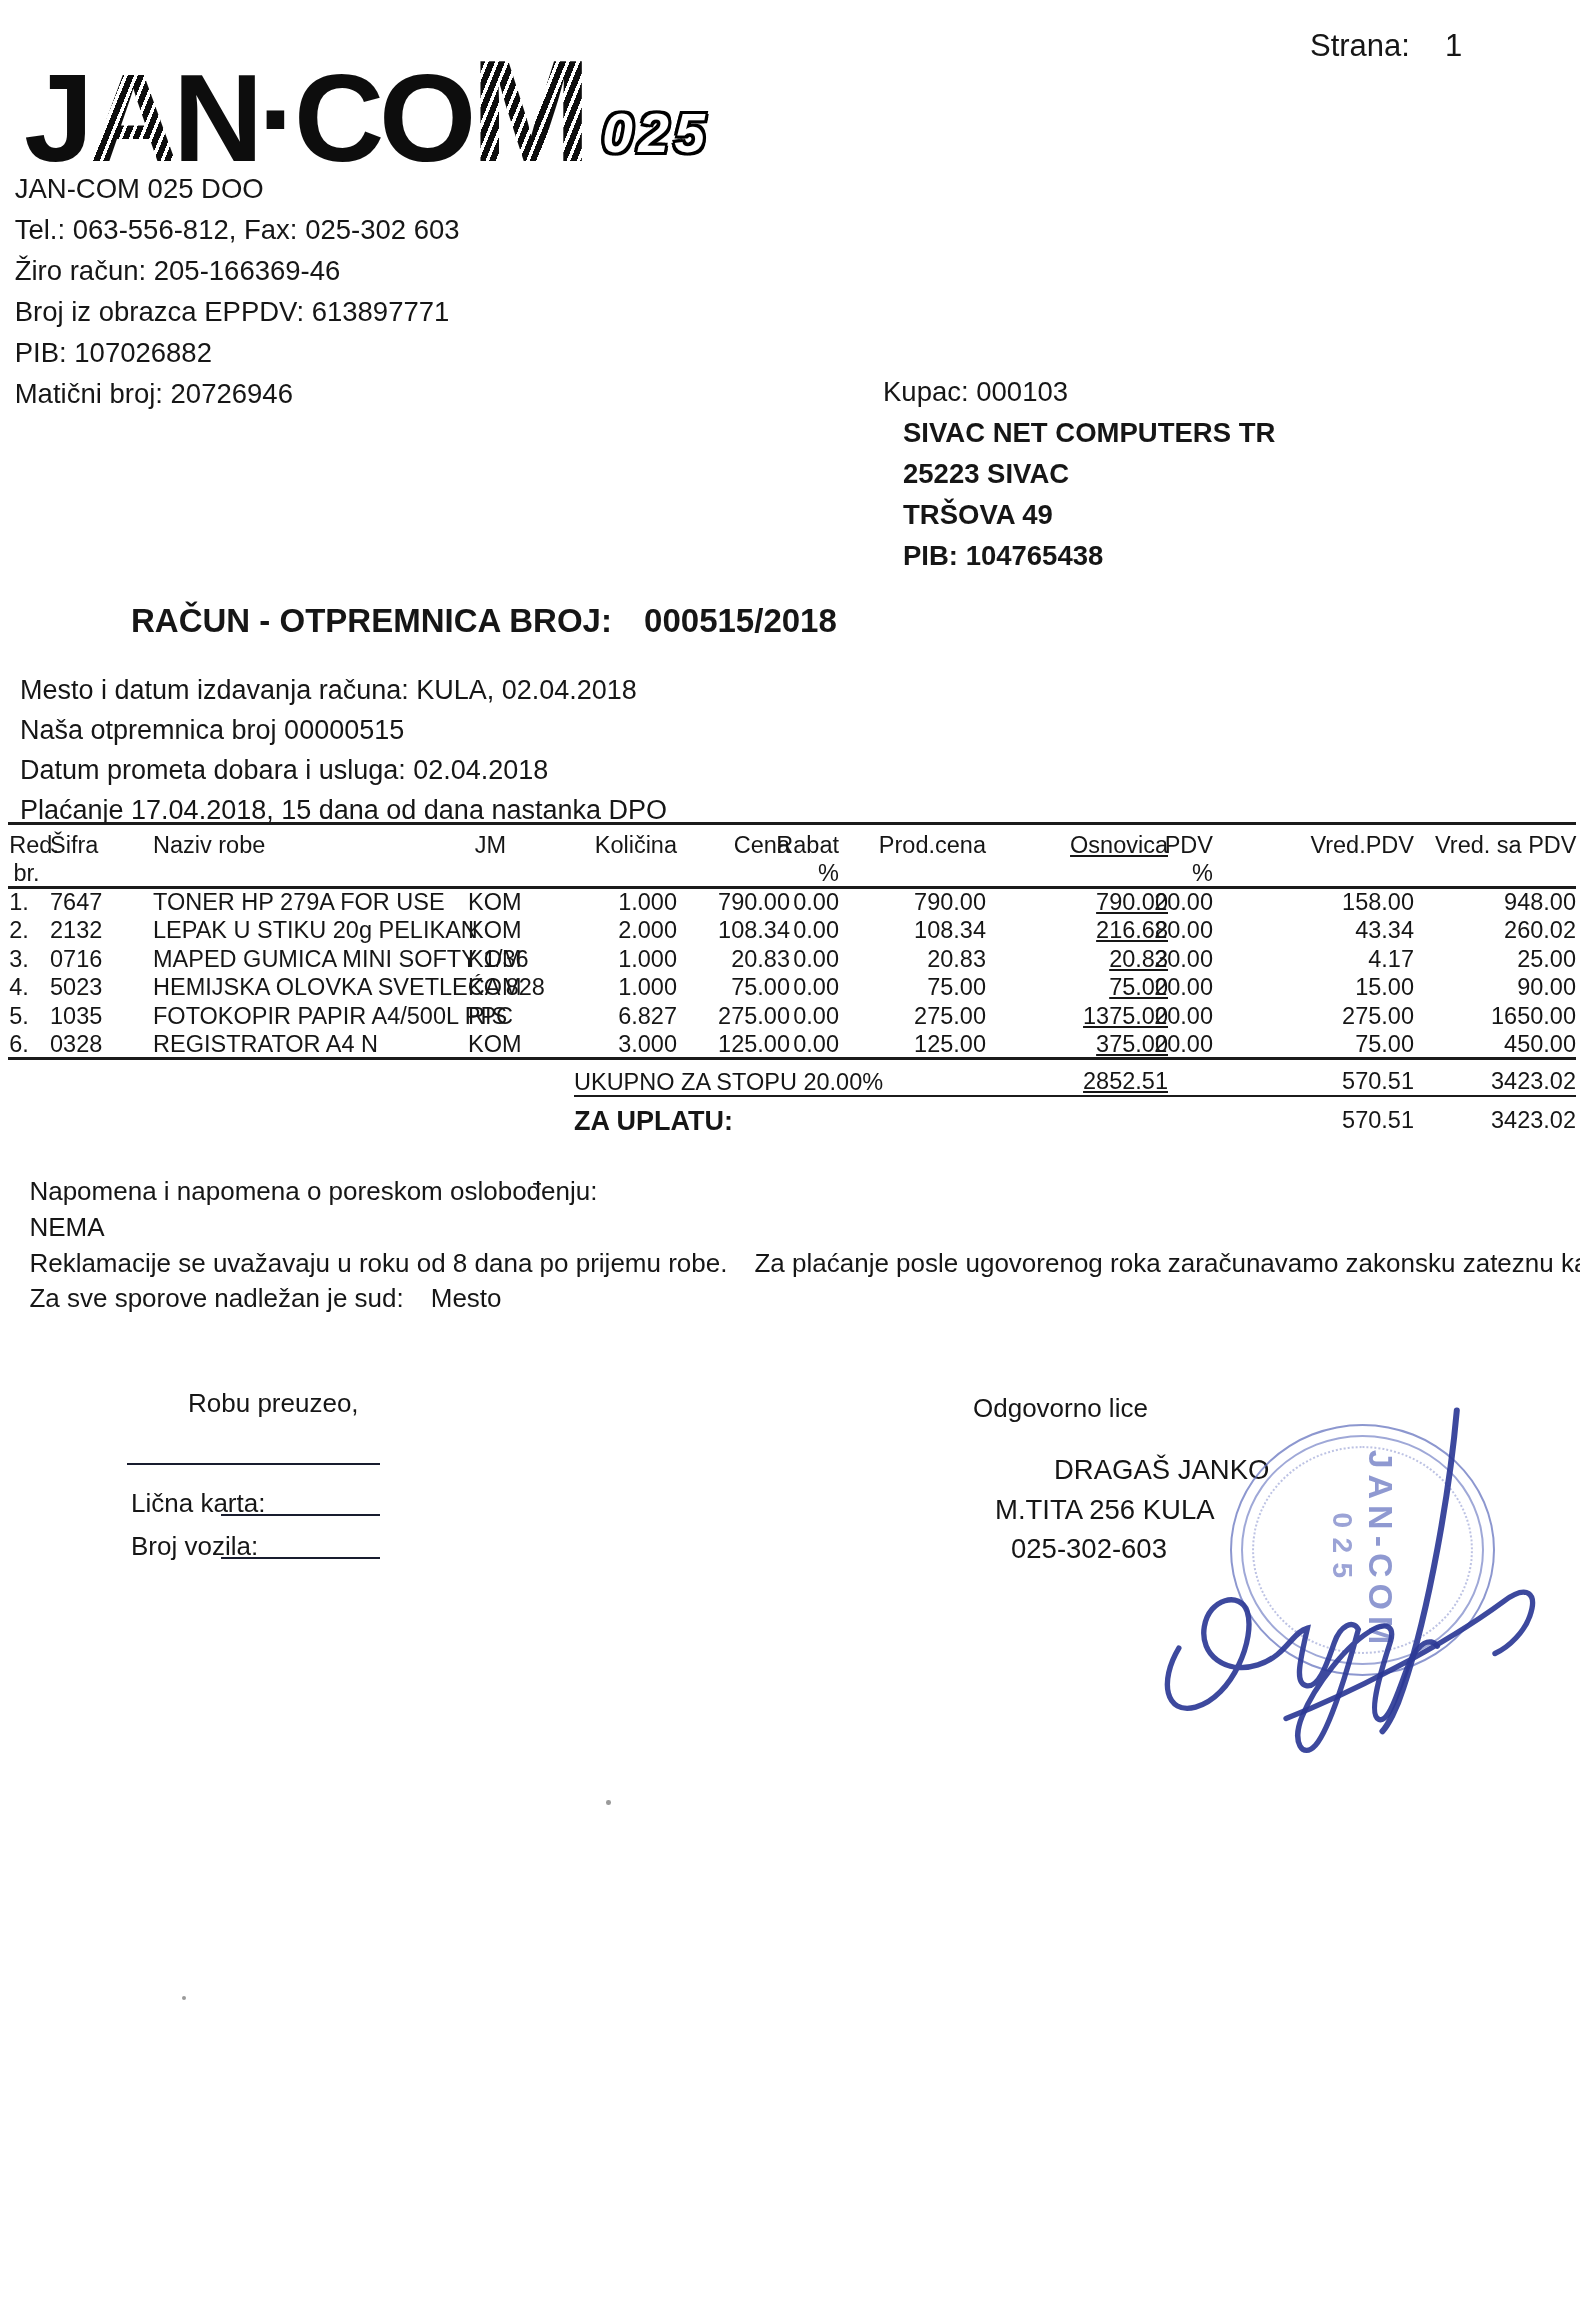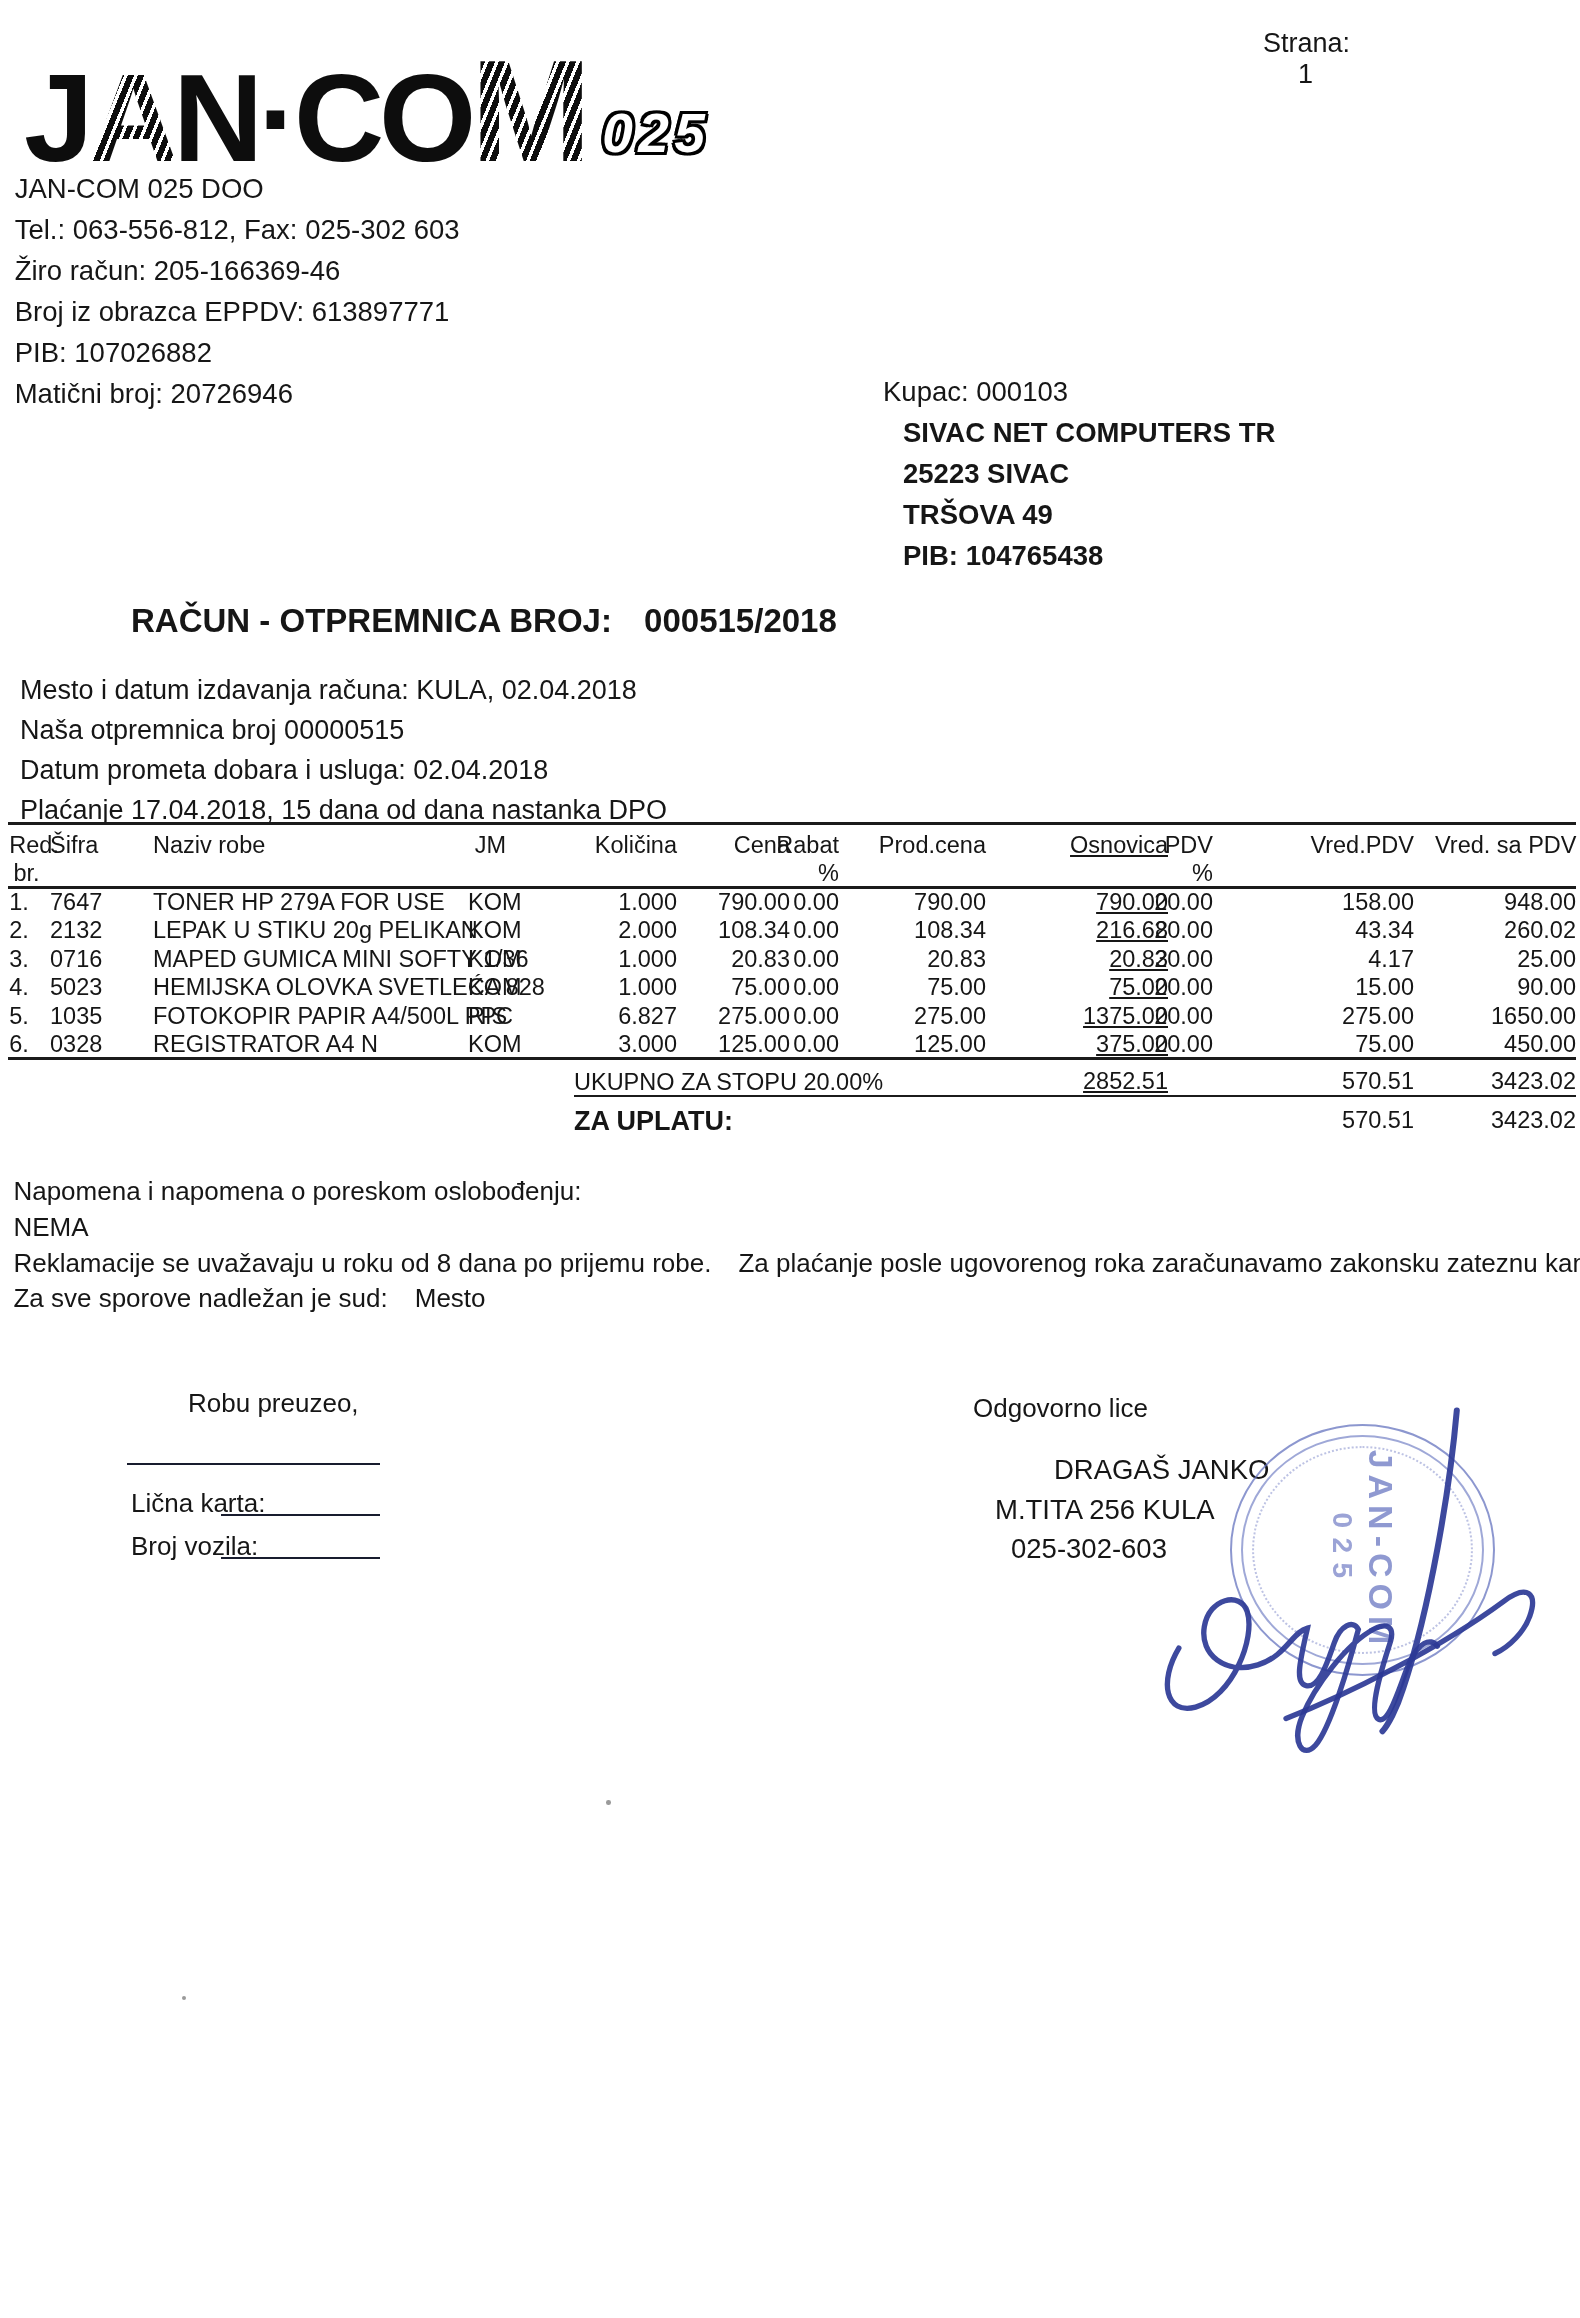--- a/index.html
+++ b/index.html
@@ -3,21 +3,21 @@
 <meta charset="utf-8">
 <style>
   html,body { margin:0; padding:0; background:#ffffff; }
   .page {
     position:relative; width:1581px; height:2319px; background:#ffffff;
     font-family:"Liberation Sans", sans-serif; color:#161616; overflow:hidden;
   }
   .abs { position:absolute; white-space:nowrap; }
 
   
-  .strana { top:28px; left:1263px; font-size:27px; display:flex;flex-direction:column; }
+  .strana { top:28px; left:1310px; font-size:31px; display:flex; }
   .strana .val { margin-left:35px; }
 
   .logo { top:39px; left:12px; font-weight:800; font-size:125px; letter-spacing:-5.4px; line-height:1;margin-left:12px; }
   .logo .lt { color:#0d0d0d; }
   .logo .striped {
     background:repeating-linear-gradient(112deg,#0d0d0d 0 6px,#ffffff 6px 9.4px);
     -webkit-background-clip:text; background-clip:text; color:transparent;
   }
   .logo .m { font-size:1.16em; }
   .logo .sub {
@@ -56,21 +56,21 @@
   .col-pdv  { left:1064px; }
   .col-vpdv { left:1265px; }
   .col-vspdv{ left:1427px; }
   .h1 { top:10.7px; } .h2 { top:39px; }
   .trow { position:absolute; left:0; width:1568px; height:28px; }
   .tot-label { position:absolute; left:566px; white-space:nowrap; }
   .bold { font-weight:bold; }
   .zau { font-size:27px; }
 
   
-  .note { font-size:26px; }
+  .note { font-size:26px;margin-left:16px; }
   .gap { margin-left:27px; }
 
   
   .sigline { position:absolute; background:#181c2e; height:2px; }
   .siglabel { font-size:26px; }
 
   
   .stamp { position:absolute; left:1230px; top:1424px; width:261px; height:248px;
            border:2.7px solid rgba(96,110,189,0.78); border-radius:50%; opacity:.92; filter:blur(0.3px); }
   .stamp .ring-in  { position:absolute; inset:8.7px; border:2px solid rgba(96,110,189,0.65); border-radius:50%; }

